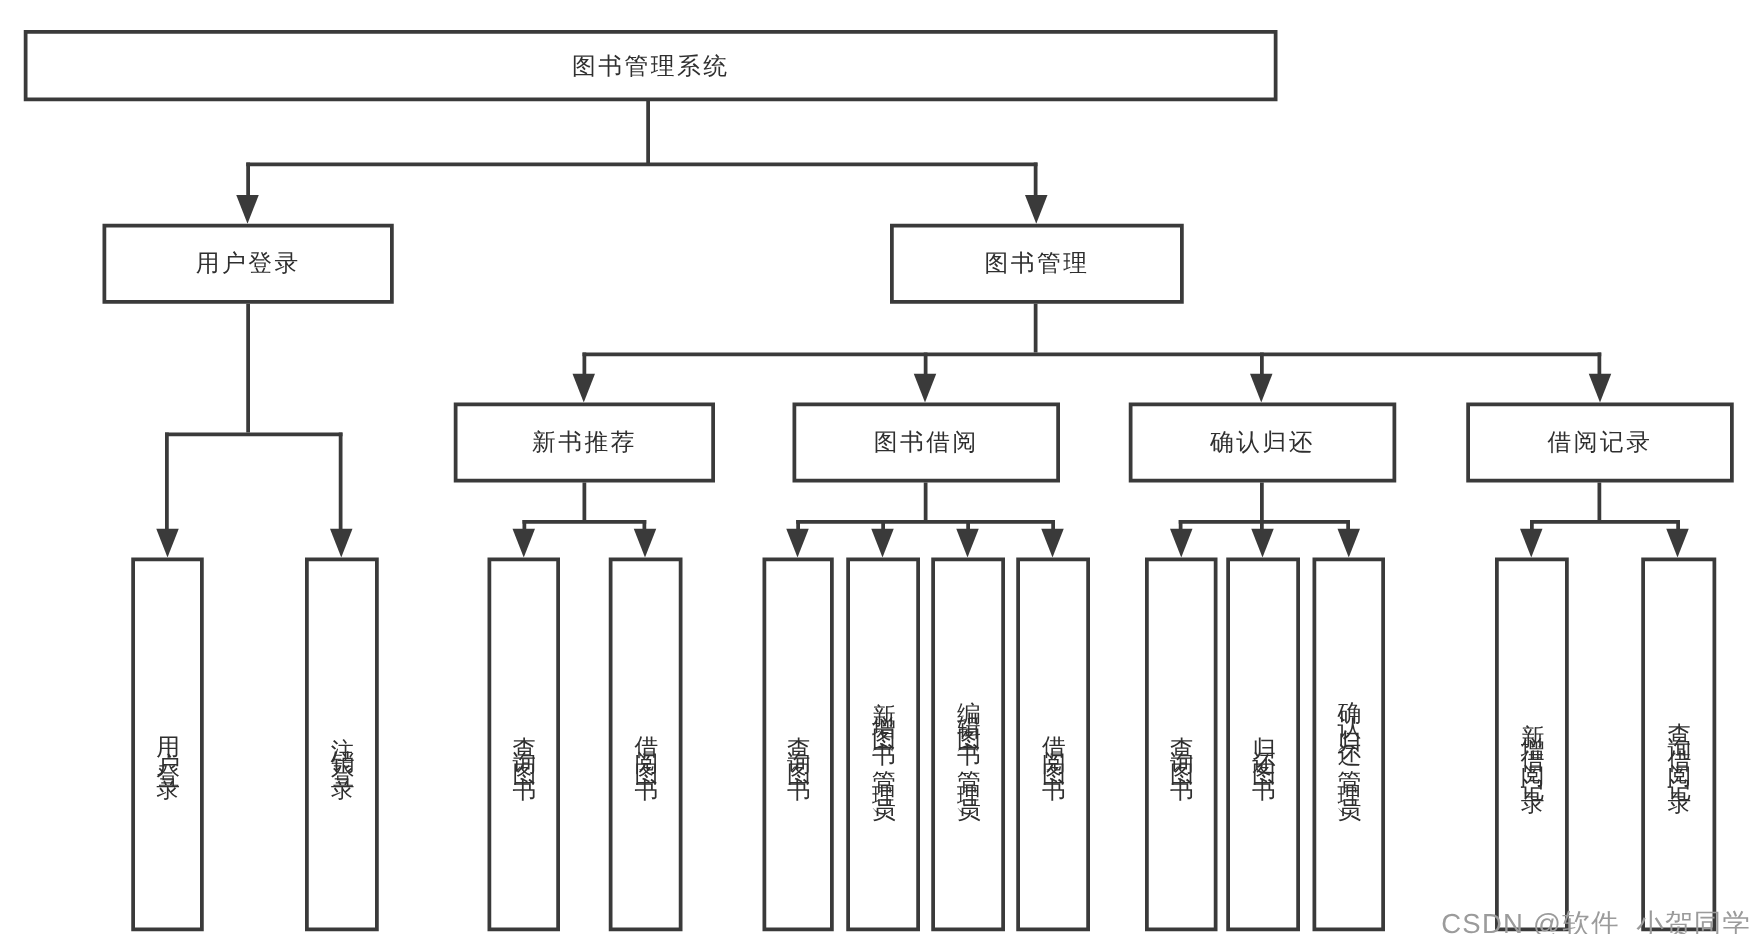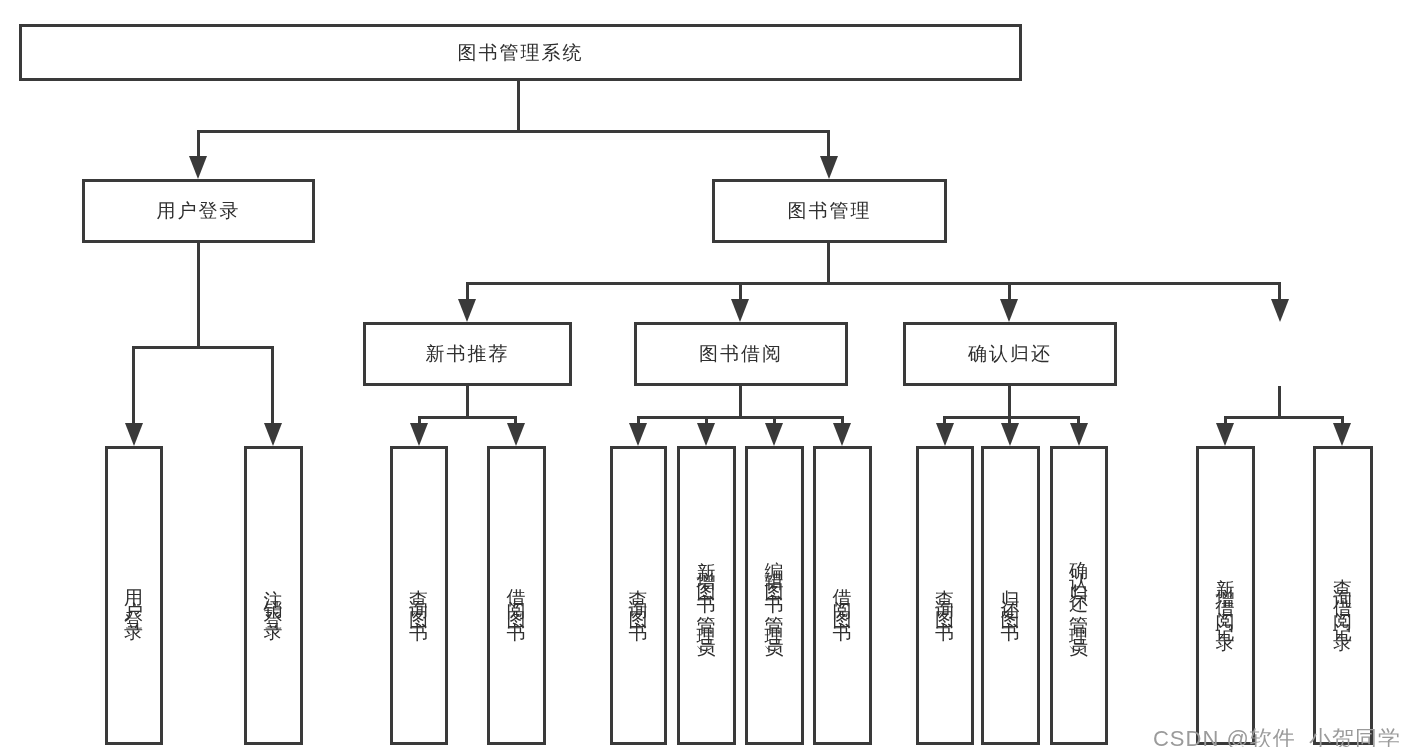--- a/index.html
+++ b/index.html
@@ -70,20 +70,23 @@
   <div class="arrow" style="left:1271px;top:289px;"></div>
 
   <div class="box" style="left:634px;top:312px;width:214px;height:64px;">
     <span>图书借阅</span>
   </div>
   <div class="box" style="left:363px;top:312px;width:209px;height:64px;">
     <span>新书推荐</span>
   </div>
   <div class="box" style="left:903px;top:312px;width:214px;height:64px;">
     <span>确认归还</span>
+  </div>
+  <div class="box" style="left:1173px;top:312px;width:214px;height:64px;">
+    <span>借阅记录</span>
   </div>
 
   <div class="vline" style="left:466px;top:376px;height:30px;"></div>
   <div class="hline" style="left:418px;top:406px;width:99px;"></div>
   <div class="vline" style="left:418px;top:406px;height:10px;"></div>
   <div class="arrow" style="left:410px;top:413px;"></div>
   <div class="vline" style="left:514px;top:406px;height:10px;"></div>
   <div class="arrow" style="left:507px;top:413px;"></div>
 
   <div class="vline" style="left:739px;top:376px;height:30px;"></div>

